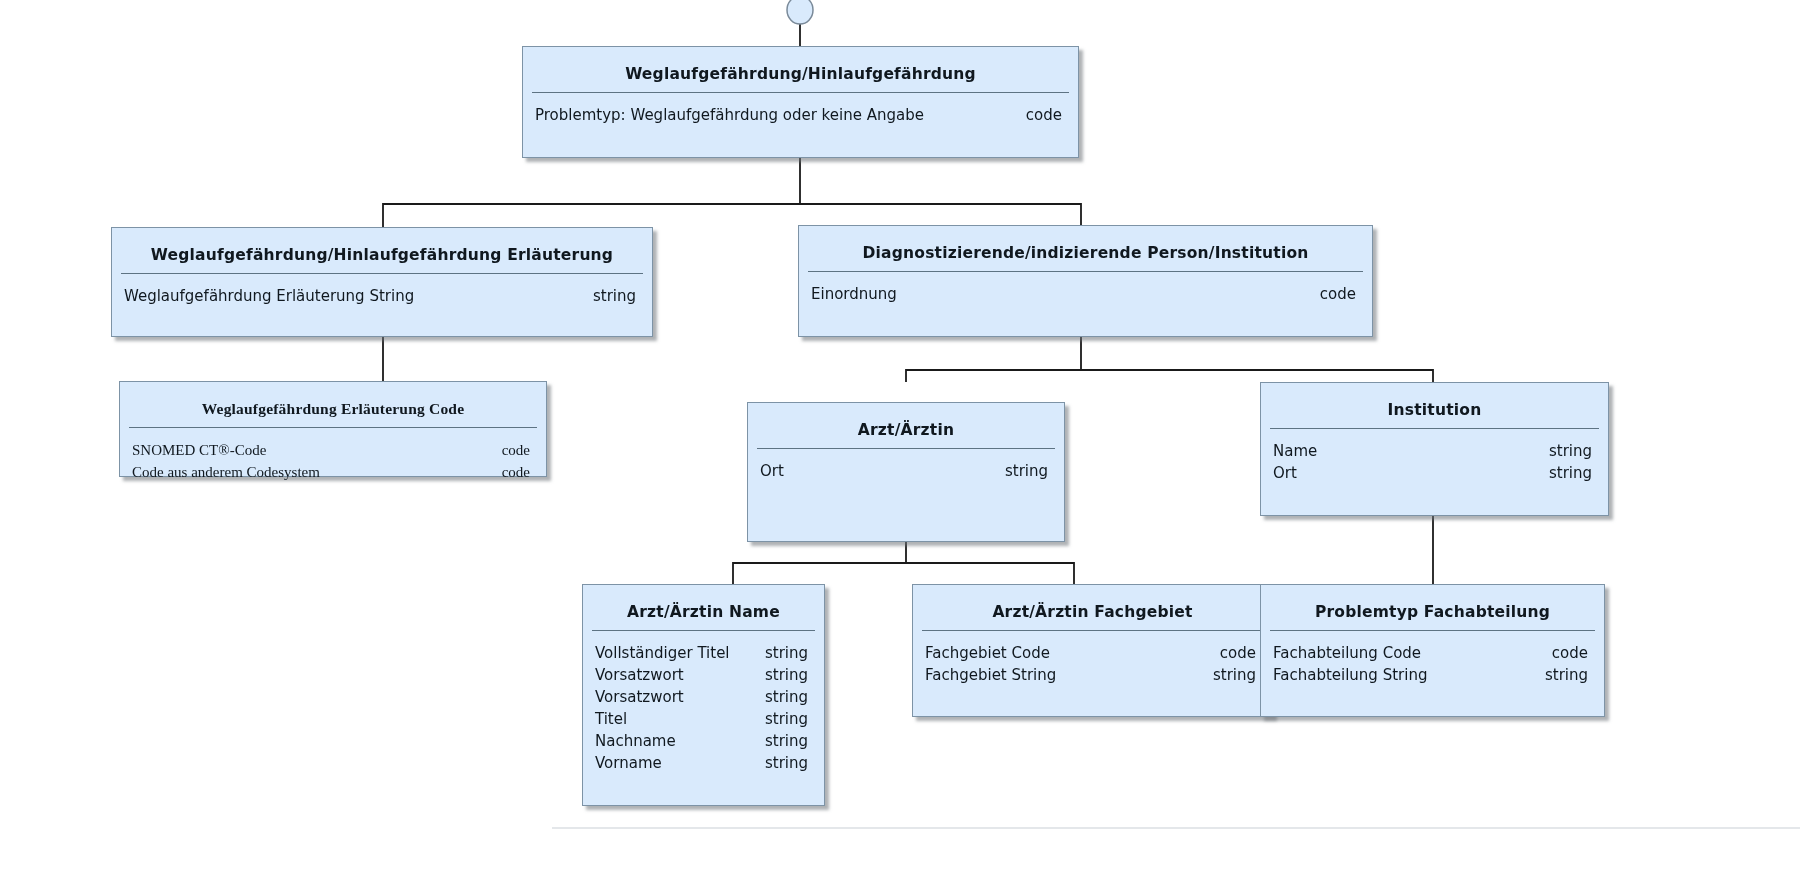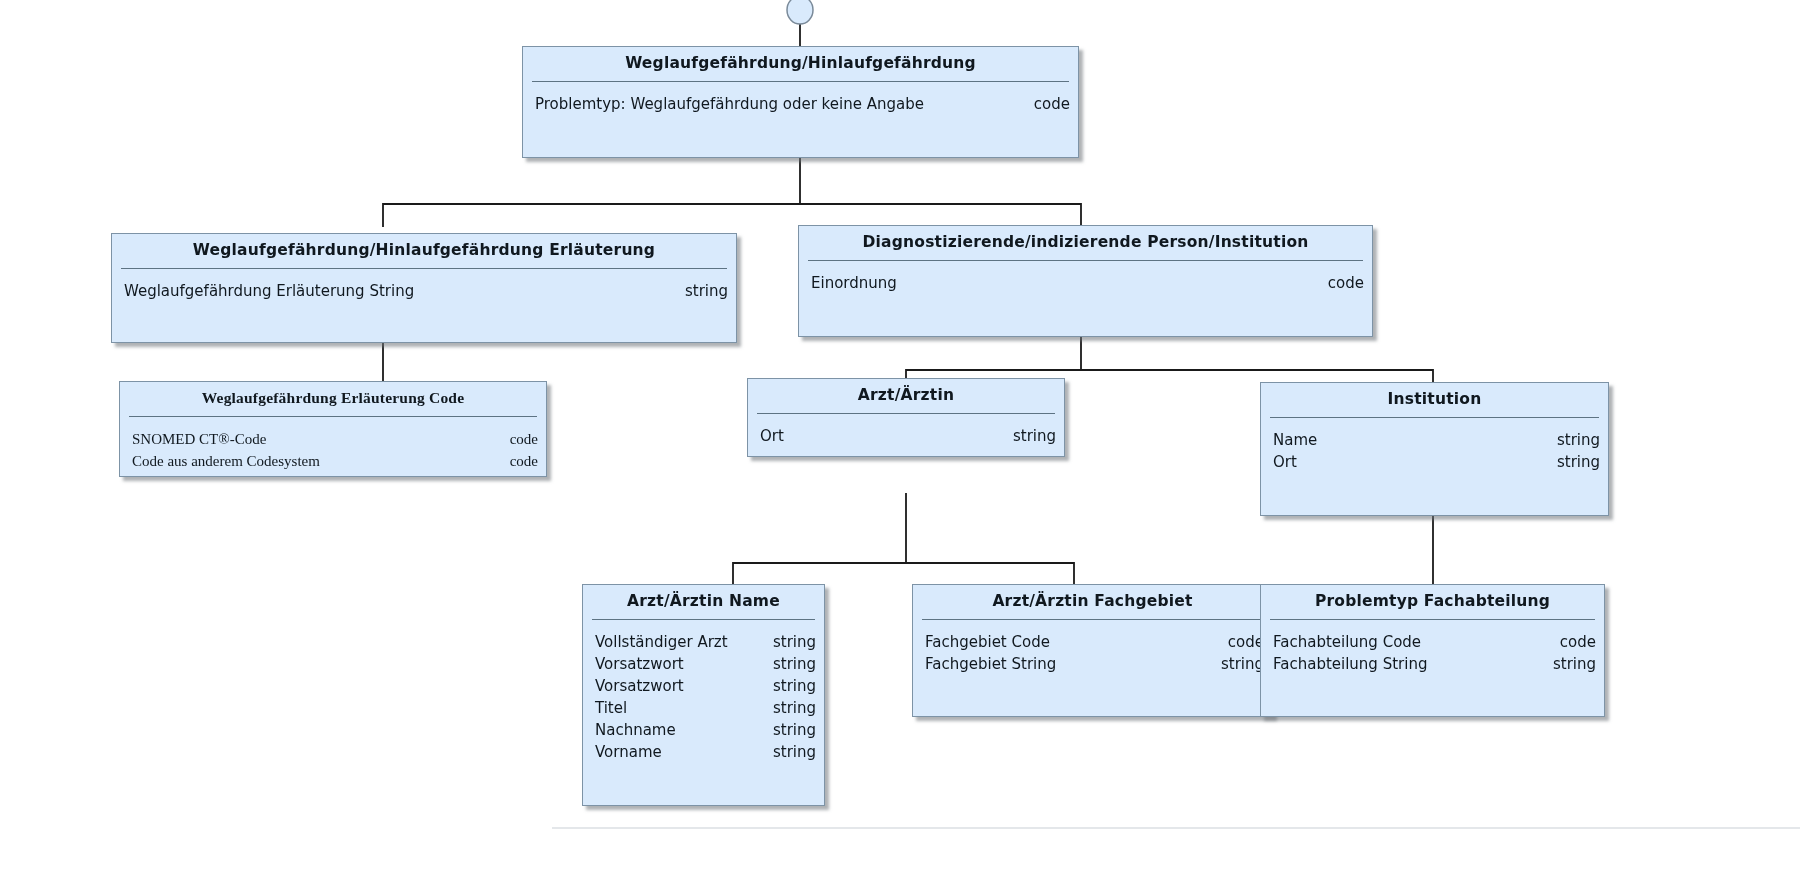--- a/index.html
+++ b/index.html
@@ -13,33 +13,33 @@
   }
   #connector-layer{position:absolute;left:0;top:0;width:1800px;height:896px;}
   .node{
     position:absolute;
     background:#d9eafc;
     border:1px solid #7d93a6;
     box-shadow:4px 4px 3px rgba(110,115,120,0.55);
     box-sizing:border-box;
   }
   .node-title{
-    padding-top:7px;
+    padding-top:18px;
     text-align:center;
     font-weight:bold;
     font-size:15.5px;
     letter-spacing:0.2px;
     white-space:nowrap;
     overflow:hidden;
   }
   .node-sep{
     margin:9px 9px 0 9px;
     border-top:1.5px solid #5d7383;
   }
-  .node-rows{padding:11px 8px 0 12px;}
+  .node-rows{padding:11px 16px 0 12px;}
   .node-row{
     display:flex;
     justify-content:space-between;
     align-items:baseline;
     line-height:22px;
     font-size:15px;
     white-space:nowrap;
   }
   .node-row .attr{text-align:left;}
   .node-row .type{text-align:right;padding-left:20px;}
@@ -72,21 +72,21 @@
     <div class="node-title">Weglaufgefährdung/Hinlaufgefährdung</div>
     <div class="node-sep"></div>
     <div class="node-rows">
       <div class="node-row">
         <span class="attr">Problemtyp: Weglaufgefährdung oder keine Angabe</span>
         <span class="type">code</span>
       </div>
     </div>
   </div>
 
-  <div class="node" style="left:111px;top:233px;width:626px;height:110px;">
+  <div class="node" style="left:111px;top:227px;width:542px;height:110px;">
     <div class="node-title">Weglaufgefährdung/Hinlaufgefährdung Erläuterung</div>
     <div class="node-sep"></div>
     <div class="node-rows">
       <div class="node-row">
         <span class="attr">Weglaufgefährdung Erläuterung String</span>
         <span class="type">string</span>
       </div>
     </div>
   </div>
 
@@ -109,21 +109,21 @@
     <div class="node-title">Diagnostizierende/indizierende Person/Institution</div>
     <div class="node-sep"></div>
     <div class="node-rows">
       <div class="node-row">
         <span class="attr">Einordnung</span>
         <span class="type">code</span>
       </div>
     </div>
   </div>
 
-  <div class="node" style="left:747px;top:378px;width:318px;height:79px;">
+  <div class="node" style="left:747px;top:402px;width:318px;height:140px;">
     <div class="node-title">Arzt/Ärztin</div>
     <div class="node-sep"></div>
     <div class="node-rows">
       <div class="node-row">
         <span class="attr">Ort</span>
         <span class="type">string</span>
       </div>
     </div>
   </div>
 
@@ -140,21 +140,21 @@
         <span class="type">string</span>
       </div>
     </div>
   </div>
 
   <div class="node" style="left:582px;top:584px;width:243px;height:222px;">
     <div class="node-title">Arzt/Ärztin Name</div>
     <div class="node-sep"></div>
     <div class="node-rows">
       <div class="node-row">
-        <span class="attr">Vollständiger Arzt</span>
+        <span class="attr">Vollständiger Titel</span>
         <span class="type">string</span>
       </div>
       <div class="node-row">
         <span class="attr">Vorsatzwort</span>
         <span class="type">string</span>
       </div>
       <div class="node-row">
         <span class="attr">Vorsatzwort</span>
         <span class="type">string</span>
       </div>

